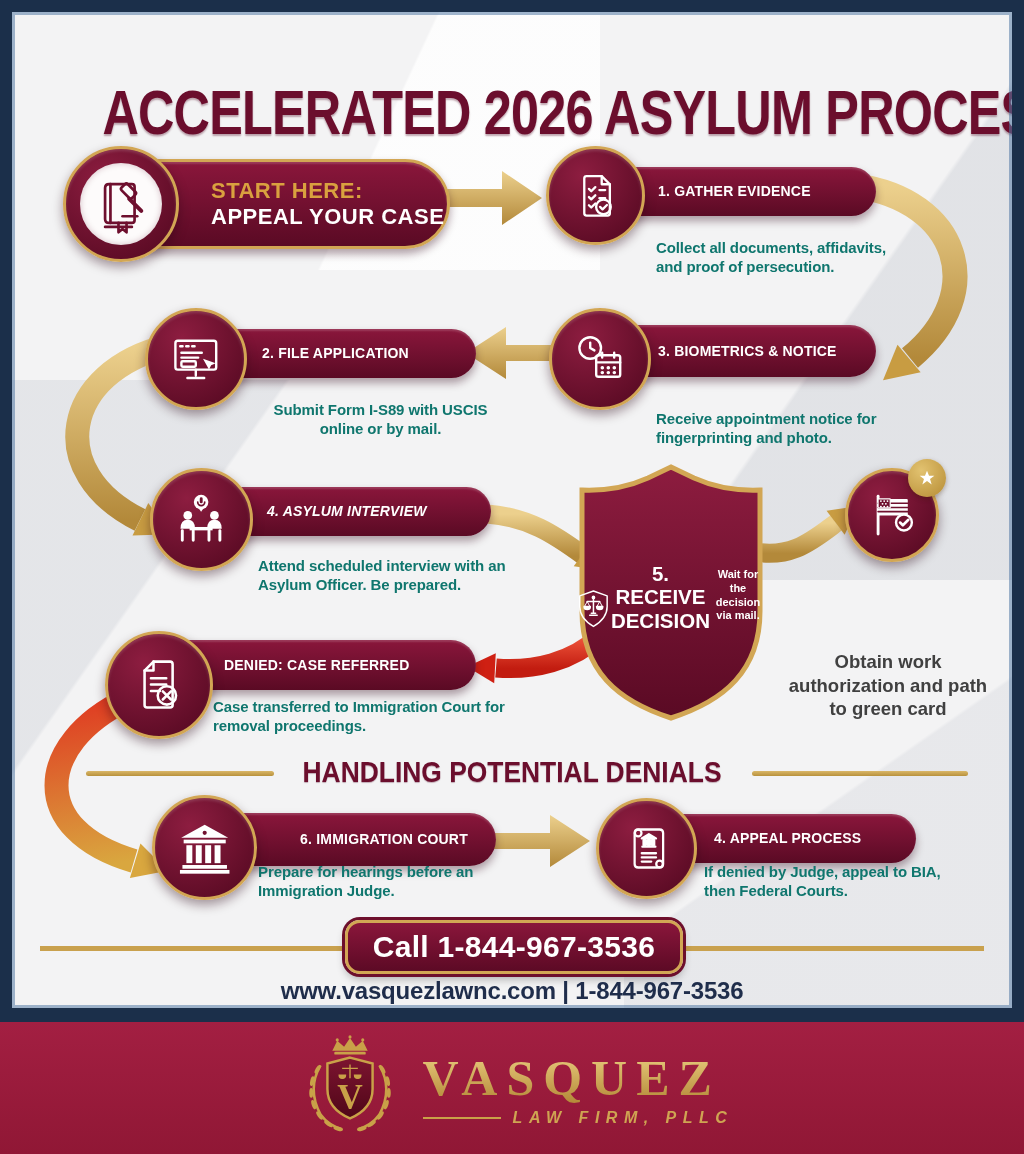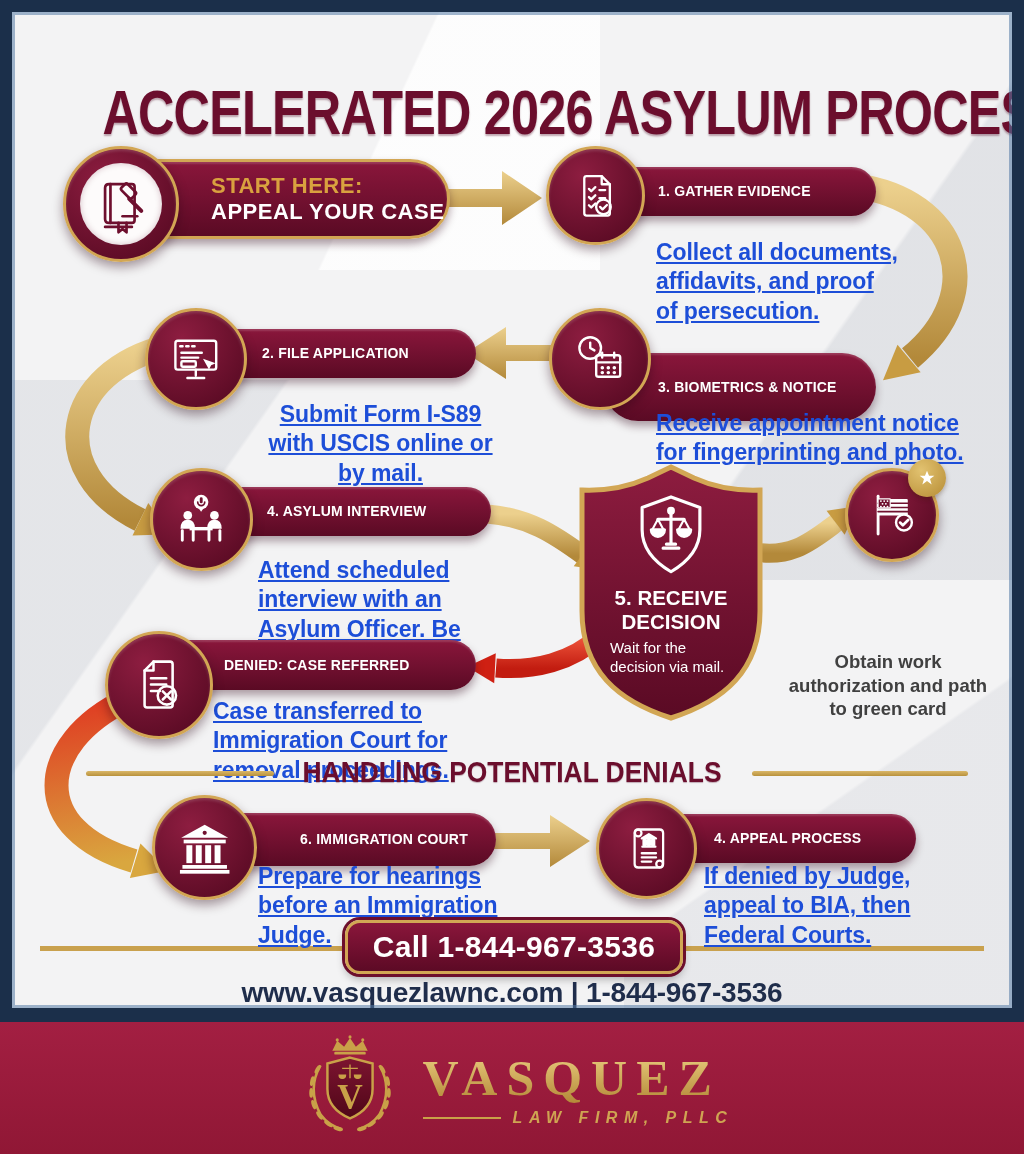--- a/index.html
+++ b/index.html
@@ -34,28 +34,28 @@
 
   .pill{position:absolute;z-index:2;border-radius:999px;display:flex;align-items:center;color:#fff;font-weight:700;
     background:linear-gradient(180deg,#8a163b 0%,#70102f 55%,#5a0a24 100%);
     box-shadow:0 5px 9px rgba(50,8,25,.38), inset 0 2px 2px rgba(255,255,255,.16);}
   .pill .label{font-size:14px;letter-spacing:.2px;line-height:1.15;}
   .start-pill{border:3px solid #d2a654;}
   .start-pill .stack{display:flex;flex-direction:column;line-height:1.18;}
   .kicker{color:#d9a13f;font-size:22px;letter-spacing:.5px;}
   .start-main{color:#fff;font-size:22px;letter-spacing:.5px;}
 
-  .desc{position:absolute;z-index:2;color:#1d4ed8;font-size:23px;font-weight:700;line-height:1.28;letter-spacing:-.1px;text-decoration:underline;}
+  .desc{position:absolute;z-index:2;color:#0f766e;font-size:15px;font-weight:700;line-height:1.28;letter-spacing:-.1px;}
 
   
   .shield{position:absolute;left:576px;top:461px;width:190px;height:263px;z-index:4;}
   .shield svg.bg{position:absolute;left:0;top:0;}
-  .shield-content{position:absolute;left:0;top:0;width:100%;height:100%;display:flex;flex-direction:column;align-items:center;z-index:2;}
+  .shield-content{position:absolute;left:0;top:0;width:100%;height:100%;display:flex;flex-direction:row;align-items:center;z-index:2;}
   .shield-title{margin-top:9px;color:#fff;font-weight:700;font-size:20.5px;text-align:center;line-height:1.15;}
-  .shield-desc{margin-top:6px;color:#fff;font-weight:400;font-size:15px;line-height:1.25;width:122px;}
+  .shield-desc{margin-top:6px;color:#fff;font-weight:700;font-size:11px;text-align:center;line-height:1.25;width:122px;}
 
   .approved-pill{position:absolute;left:811px;top:559px;width:160px;height:88px;z-index:3;
     background:linear-gradient(180deg,#86143a,#5e0b26);border:2px solid #caa04e;border-radius:20px;
     display:flex;align-items:center;justify-content:center;text-align:center;color:#fff;font-weight:700;
     font-size:18px;line-height:1.22;box-shadow:0 5px 9px rgba(50,8,25,.38);}
   .approved-desc{position:absolute;left:778px;top:650px;width:220px;text-align:center;z-index:2;
     color:#404040;font-size:18.5px;font-weight:700;line-height:1.28;}
   .star-badge{position:absolute;left:908px;top:459px;width:38px;height:38px;border-radius:50%;z-index:5;
     background:radial-gradient(circle at 35% 30%,#e2c270,#b68c34);display:flex;align-items:center;justify-content:center;
     box-shadow:0 2px 5px rgba(60,30,0,.35);}
@@ -68,21 +68,21 @@
     background:linear-gradient(180deg,#dab768,#b8913c);}
   .dl-left{left:86px;width:188px;}
   .dl-right{left:752px;width:216px;}
 
   .cta-line{position:absolute;left:40px;top:946px;width:944px;height:5px;background:#c9a14e;z-index:1;}
   .cta-button{position:absolute;left:345px;top:920px;width:338px;height:54px;z-index:3;cursor:pointer;
     background:linear-gradient(180deg,#8a163b,#5c0a25);border:3px solid #d2a654;border-radius:15px;
     box-shadow:0 0 0 3px #6d0f2c, 0 5px 9px rgba(0,0,0,.3);
     color:#fff;font-size:30px;font-weight:700;display:flex;align-items:center;justify-content:center;letter-spacing:.3px;}
   .contact{position:absolute;top:977px;left:0;width:100%;text-align:center;z-index:3;
-    color:#1f2d4b;font-size:28px;font-weight:700;letter-spacing:-.2px;cursor:pointer;}
+    color:#1f2d4b;font-size:24px;font-weight:700;letter-spacing:-.2px;cursor:pointer;}
 
   .footer{position:absolute;left:0;top:1022px;width:1024px;height:132px;z-index:10;
     background:linear-gradient(180deg,#a31f42,#901735);display:flex;align-items:center;justify-content:center;}
   .footer-logo{display:flex;align-items:center;gap:14px;}
   .brand-name{font-family:"Liberation Serif",serif;font-size:50px;font-weight:700;letter-spacing:9px;
     background:linear-gradient(180deg,#ecd railway) ;color:#cfa452;
     background:linear-gradient(180deg,#edd083,#b08433);-webkit-background-clip:text;background-clip:text;-webkit-text-fill-color:transparent;}
   .brand-sub{display:flex;align-items:center;gap:12px;margin-top:2px;}
   .sub-line{display:inline-block;width:78px;height:2.5px;background:#c9a148;}
   .tagline{color:#cfa452;font-size:16px;font-weight:700;letter-spacing:6.5px;font-style:italic;}
@@ -141,21 +141,21 @@
     </g>
     <g>
       <path d="M126 700 C36 744 28 830 134 861" stroke="url(#gRedGold)" stroke-width="24" fill="none"></path>
       <polygon points="-4,-18 30,0 -4,18" fill="#d9a73f" transform="translate(139,862) rotate(17)"></polygon>
     </g>
     <g>
       <path d="M494 833 L550 833 L550 815 L590 841 L550 867 L550 849 L494 849 Z" fill="url(#gGold)"></path>
     </g>
   </svg>
 
-  <div class="pill start-pill" style="left:112px;top:159px;width:338px;height:80px;padding-left:96px;">
+  <div class="pill start-pill" style="left:112px;top:159px;width:338px;height:90px;padding-left:96px;">
     <div class="stack">
       <span class="kicker">START HERE:</span>
       <span class="start-main">APPEAL YOUR CASE</span>
     </div>
   </div>
   <div class="icon-circle" style="left:63px;top:146px;width:116px;height:116px;">
     <div class="inner-disc">
       <svg viewBox="0 0 48 48" fill="none" stroke="#6e0f2e" stroke-width="2" stroke-linecap="round" stroke-linejoin="round">
         <path d="M12 12 Q12 9 15 9 H32 Q34 9 34 11 V36 Q34 38 32 38 H15 Q12 38 12 35 Z"></path>
         <path d="M16 9 V38 M12 41 H32"></path>
@@ -190,35 +190,35 @@
       <rect x="7" y="9" width="34" height="24" rx="2"></rect>
       <path d="M11 13.5 h2 M16 13.5 h2 M21 13.5 h2"></path>
       <path d="M12 19 H29 M12 23 H26"></path>
       <rect x="12" y="26" width="12" height="4.6" rx="1"></rect>
       <path d="M30 24 l5 9 1.8-3.6 3.8-1.6 Z" fill="#fff" stroke="none"></path>
       <path d="M24 33 v5 M17 40 h14"></path>
     </svg>
   </div>
   <div class="desc" style="left:258px;top:400px;width:245px;text-align:center;">Submit Form I-S89 with USCIS online or by mail.</div>
 
-  <div class="pill" style="left:604px;top:325px;width:272px;height:68px;padding-left:54px;margin-top:28px;">
+  <div class="pill" style="left:604px;top:325px;width:272px;height:52px;padding-left:54px;">
     <span class="label" style="width:200px;">3. BIOMETRICS &amp; NOTICE</span>
   </div>
   <div class="icon-circle" style="left:549px;top:308px;width:102px;height:102px;">
     <svg viewBox="0 0 48 48" fill="none" stroke="#fff" stroke-width="2" stroke-linecap="round" stroke-linejoin="round">
       <circle cx="16" cy="15" r="9"></circle>
       <path d="M16 10.5 V15 L19.5 17"></path>
       <rect x="21" y="21" width="20" height="18" rx="2"></rect>
       <path d="M26 19 v4 M36 19 v4 M21 27 H41"></path>
       <path d="M26 31.5 h.2 M31 31.5 h.2 M36 31.5 h.2 M26 35.5 h.2 M31 35.5 h.2 M36 35.5 h.2" stroke-width="2.8"></path>
     </svg>
   </div>
   <div class="desc" style="left:656px;top:409px;width:320px;">Receive appointment notice for fingerprinting and photo.</div>
 
-  <div class="pill" style="left:205px;top:487px;width:286px;height:49px;padding-left:62px;">
+  <div class="pill" style="left:205px;top:487px;width:286px;height:49px;padding-left:62px;font-style:italic;">
     <span class="label">4. ASYLUM INTERVIEW</span>
   </div>
   <div class="icon-circle" style="left:150px;top:468px;width:103px;height:103px;">
     <svg viewBox="0 0 48 48" fill="none" stroke-linecap="round" stroke-linejoin="round">
       <circle cx="24" cy="10" r="6" fill="#fff"></circle>
       <path d="M22 15 l2 3 2-3 z" fill="#fff"></path>
       <rect x="22.9" y="6" width="2.4" height="5" rx="1.2" fill="#70112f"></rect>
       <path d="M21.2 10 a2.9 2.9 0 0 0 5.8 0" stroke="#70112f" stroke-width="1.4" fill="none"></path>
       <circle cx="13" cy="21" r="3.6" fill="#fff"></circle>
       <path d="M7 32 q0 -7.5 6 -7.5 q6 0 6 7.5 z" fill="#fff"></path>

